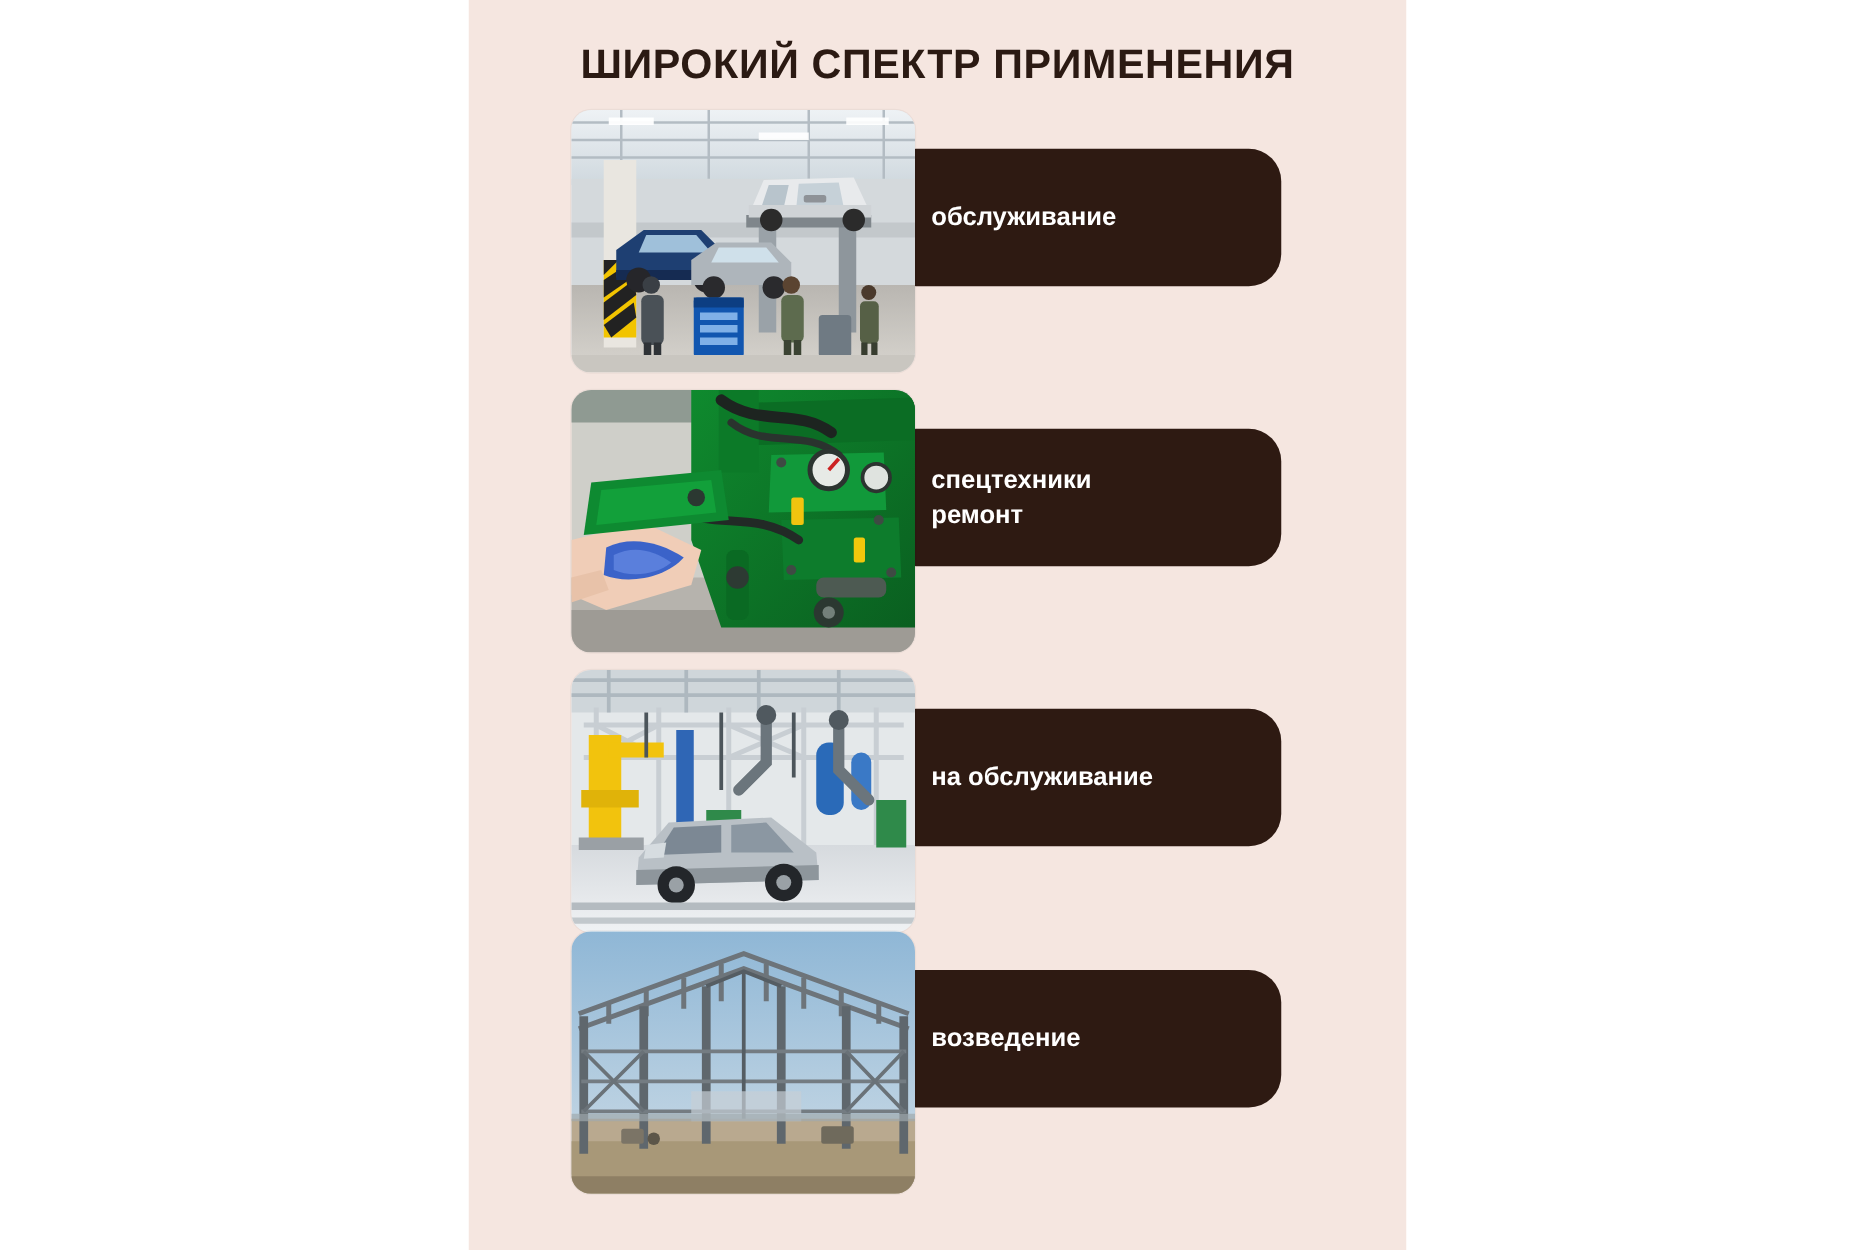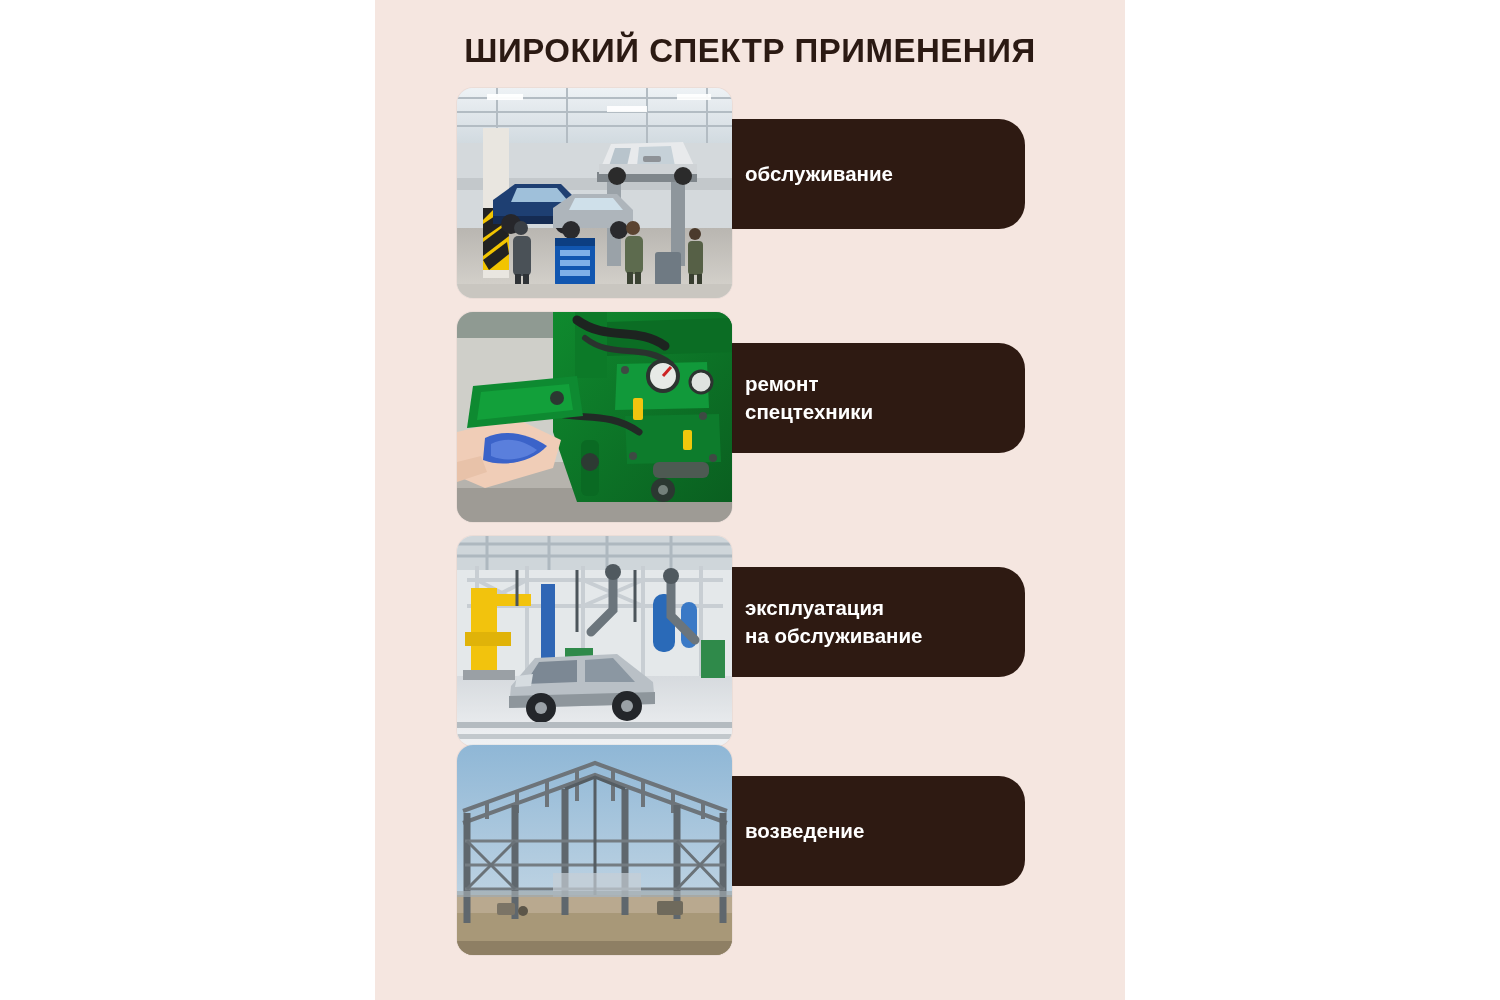--- a/index.html
+++ b/index.html
@@ -194,22 +194,22 @@
             <rect x="240" y="186" width="5" height="14" fill="#373d2f"></rect>
           </g>
           <rect x="198" y="164" width="26" height="34" rx="3" fill="#6f7a83"></rect>
           <rect x="0" y="196" width="275" height="14" fill="#c9c6c0"></rect>
         </svg>
       </div>
     </div>
 
     <div class="block block-2">
       <div class="label">
+        <span>спецтехники</span>
         <span>ремонт</span>
-        <span>спецтехники</span>
       </div>
       <div class="photo">
         <svg viewBox="0 0 275 210" xmlns="http://www.w3.org/2000/svg">
           <defs>
             <linearGradient id="g2b" x1="0" y1="0" x2="1" y2="1">
               <stop offset="0" stop-color="#0f8a2e"></stop>
                 <stop offset="1" stop-color="#0a5f20"></stop>
             </linearGradient>
           </defs>
           <rect width="275" height="210" fill="#cfcfc9"></rect>
@@ -257,21 +257,20 @@
           </g>
           <path d="M16 74 L120 64 L126 104 L10 116 Z" fill="#0e8a31"></path>
           <path d="M24 80 L112 72 L116 98 L20 108 Z" fill="#12a03a"></path>
           <circle cx="100" cy="86" r="7" fill="#2b3831"></circle>
         </svg>
       </div>
     </div>
 
     <div class="block block-3">
       <div class="label">
-        <span>эксплуатация</span>
         <span>на обслуживание</span>
       </div>
       <div class="photo">
         <svg viewBox="0 0 275 210" xmlns="http://www.w3.org/2000/svg">
           <defs>
             <linearGradient id="g3f" x1="0" y1="0" x2="0" y2="1">
               <stop offset="0" stop-color="#d6dade"></stop>
                 <stop offset="1" stop-color="#f0f2f4"></stop>
             </linearGradient>
           </defs>

